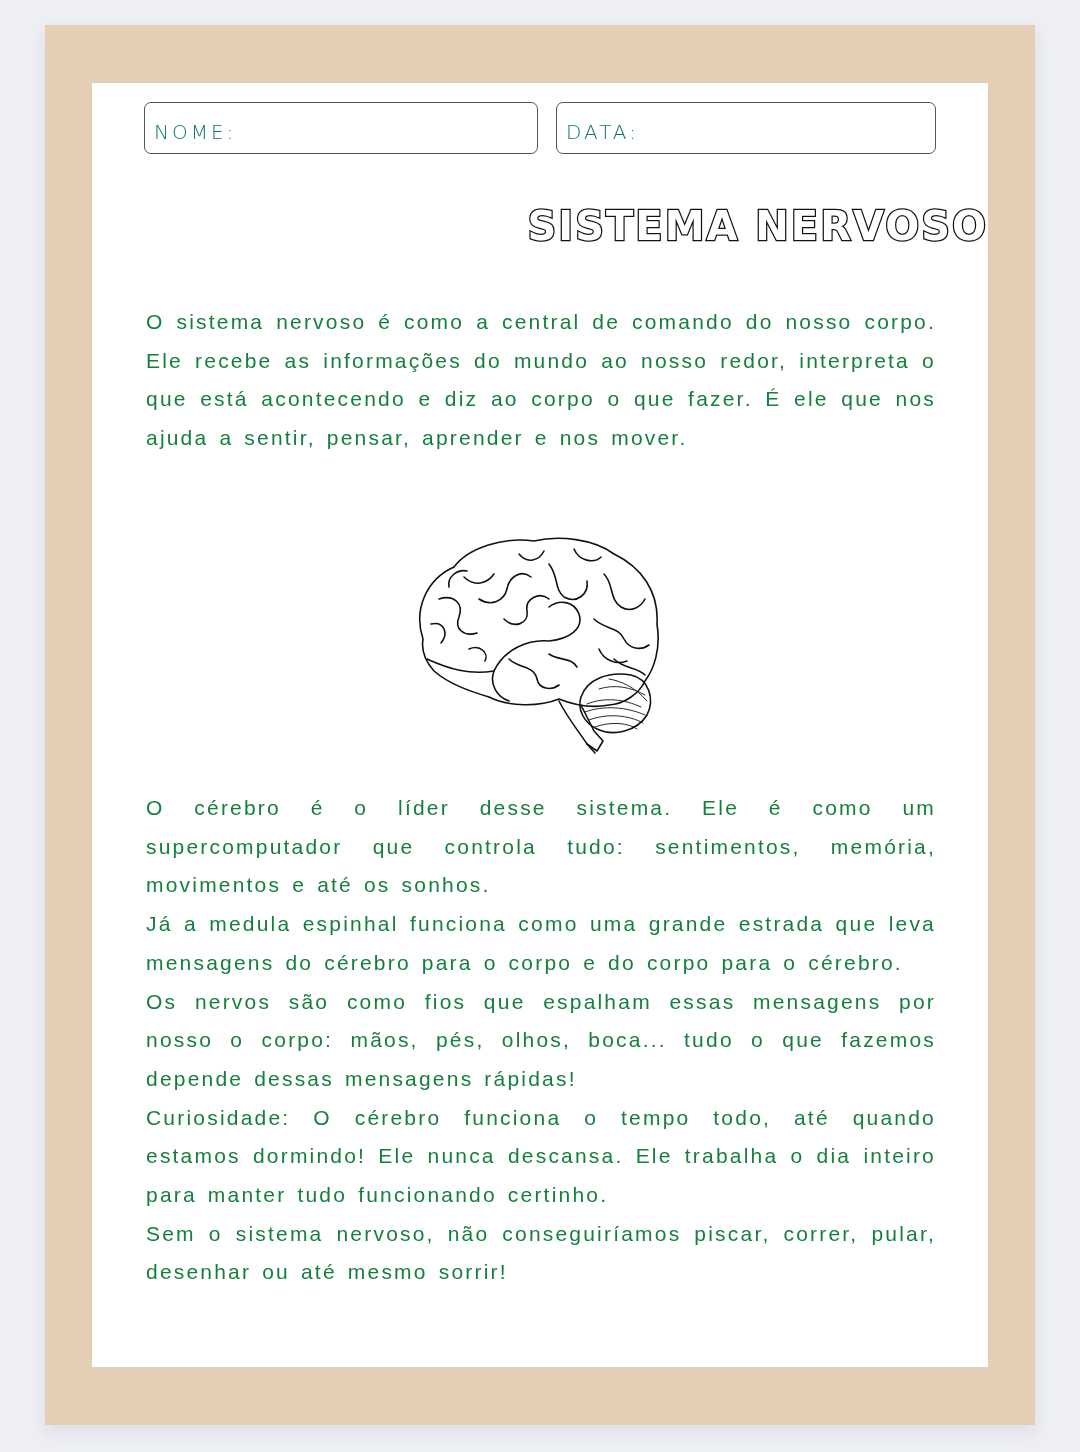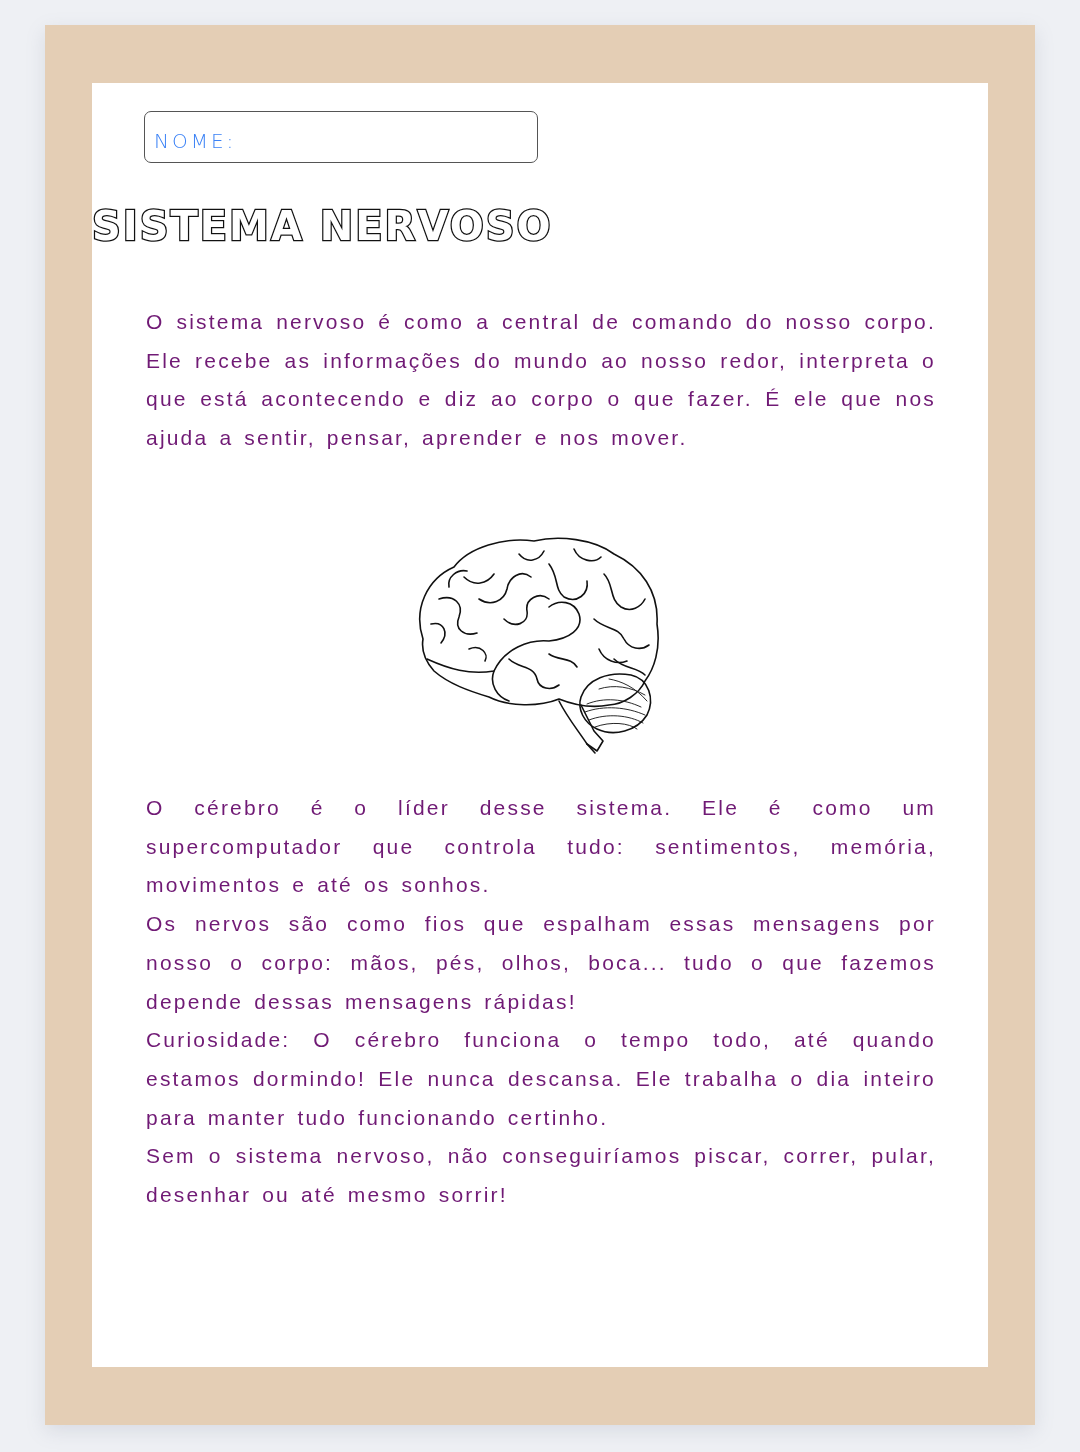--- a/index.html
+++ b/index.html
@@ -18,77 +18,80 @@
       box-shadow: 0 6px 18px rgba(120,130,150,0.18);
     }
     .sheet {
       position: absolute;
       left: 47px; top: 58px;
       width: 896px; height: 1284px;
       background: #ffffff;
     }
     .field {
       position: absolute;
-      top: 28px;
+      top: 19px;
       height: 52px;
       border: 1.5px solid #555;
       border-radius: 7px;
       box-sizing: border-box;
       display: flex; align-items: center;
       padding-left: 9px;
       padding-top: 8px;
       font-family: "DejaVu Sans", sans-serif;
       font-size: 20px;
       letter-spacing: 3px;
-      color: #3b82f6;
+      color: #0f766e;
       font-weight: 300;
     }
     .field.nome { left: 52px; width: 394px; }
     .field.data { left: 464px; width: 380px; }
     .title {
       position: absolute;
       top: 120px; left: 0; width: 896px;
-      text-align: left;
+      text-align: right;
       font-family: "DejaVu Sans", sans-serif;
       font-weight: bold;
       font-size: 40px;
       letter-spacing: 2px;
       color: #ffffff;
       -webkit-text-stroke: 2.5px #111;
       paint-order: stroke fill;
     }
     .para {
       position: absolute;
       left: 54px;
       width: 790px;
       font-family: "Liberation Sans", sans-serif;
       font-size: 21px;
       line-height: 38.7px;
       letter-spacing: 2.2px;
       word-spacing: 3px;
-      color: #701a75;
+      color: #15803d;
       text-align: justify;
     }
     .para p { margin: 0; }
     .intro { top: 220px; }
     .body2 { top: 706px; }
     .brain {
       position: absolute;
       left: 317px; top: 446px;
       width: 260px; height: 230px;
     }
   </style>
 </head>
 <body>
 
 <div class="frame">
   <div class="sheet">
 
     <div class="field nome">
       <span>NOME:</span>
+    </div>
+    <div class="field data">
+      <span>DATA:</span>
     </div>
 
     <div class="title">SISTEMA NERVOSO</div>
 
     <div class="para intro">
       <p>O sistema nervoso é como a central de comando do nosso corpo. Ele recebe as informações do mundo ao nosso redor, interpreta o que está acontecendo e diz ao corpo o que fazer. É ele que nos ajuda a sentir, pensar, aprender e nos mover.</p>
     </div>
 
     <svg class="brain" viewBox="0 0 260 230" fill="none" stroke="#111" stroke-width="1.6" stroke-linecap="round" stroke-linejoin="round">
 
@@ -123,19 +126,20 @@
       <path d="M185 90 C195 100 210 98 215 110 C220 120 232 122 240 116"></path>
       <path d="M190 120 C195 132 208 136 218 132"></path>
       <path d="M100 130 C110 140 125 136 128 150 C130 160 142 162 150 156"></path>
       <path d="M140 125 C150 132 162 128 168 138"></path>
       <path d="M40 58 C38 48 48 40 58 42"></path>
       <path d="M205 130 C215 140 228 138 236 146"></path>
     </svg>
 
     <div class="para body2">
       <p>O cérebro é o líder desse sistema. Ele é como um supercomputador que controla tudo: sentimentos, memória, movimentos e até os sonhos.</p>
+      <p>Já a medula espinhal funciona como uma grande estrada que leva mensagens do cérebro para o corpo e do corpo para o cérebro.</p>
       <p>Os nervos são como fios que espalham essas mensagens por nosso o corpo: mãos, pés, olhos, boca... tudo o que fazemos depende dessas mensagens rápidas!</p>
       <p>Curiosidade: O cérebro funciona o tempo todo, até quando estamos dormindo! Ele nunca descansa. Ele trabalha o dia inteiro para manter tudo funcionando certinho.</p>
       <p>Sem o sistema nervoso, não conseguiríamos piscar, correr, pular, desenhar ou até mesmo sorrir!</p>
     </div>
 
   </div>
 </div>
 
 </body></html>

